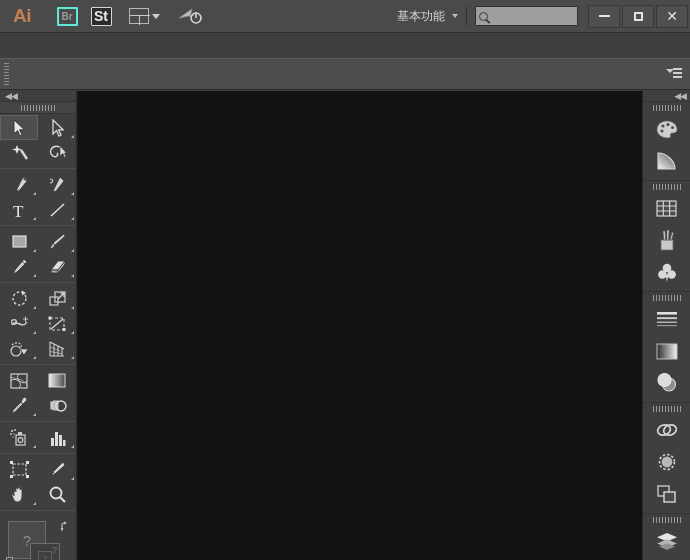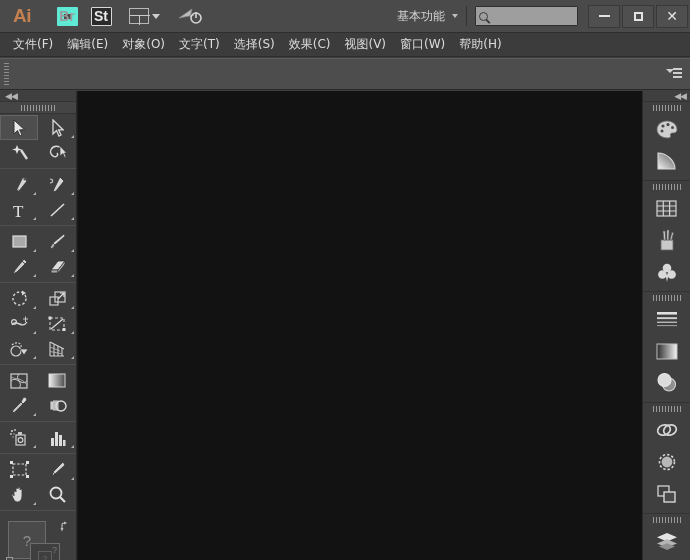--- a/index.html
+++ b/index.html
@@ -19,23 +19,23 @@
     border-bottom: 1px solid #2e2e2e;
     display: flex; align-items: center;
   }
   .ai-logo {
     width: 44px; height: 33px; display: flex; align-items: center; justify-content: center;
     font-size: 19px; font-weight: bold; color: #c4814f; letter-spacing: -0.5px;
     font-family: "Liberation Sans", sans-serif;
   }
   .tb-icon { display: flex; align-items: center; justify-content: center; height: 33px; }
   .br-box {
-    width: 21px; height: 19px; border: 7px solid #5eead4; border-radius: 1px;
+    width: 21px; height: 19px; border: 2px solid #5eead4; border-radius: 1px;
     display: flex; align-items: center; justify-content: center;
-    font-size: 14px; color: #9a9a9a; font-weight: bold; margin-left: 8px;
+    font-size: 10px; color: #9a9a9a; font-weight: bold; margin-left: 8px;
   }
   .st-box {
     width: 21px; height: 19px; border: 1px solid #d8d8d8; border-radius: 1px;
     background: #2b2b2b;
     display: flex; align-items: center; justify-content: center;
     font-size: 14px; color: #e8e8e8; font-weight: bold;
   }
   .arrange-box { display: flex; align-items: center; gap: 3px; }
   .arrange-grid {
     width: 20px; height: 16px; border: 1px solid #b8b8b8; position: relative; background: #4a4a4a;
@@ -245,31 +245,20 @@
       </div>
       <div class="wb">
         <span class="maxsq"></span>
       </div>
       <div class="wb close">
         <span>✕</span>
       </div>
     </div>
   </div>
 
-  <div class="menubar">
-    <div class="menu-item">文件(F)</div>
-    <div class="menu-item">编辑(E)</div>
-    <div class="menu-item">对象(O)</div>
-    <div class="menu-item">文字(T)</div>
-    <div class="menu-item">选择(S)</div>
-    <div class="menu-item">效果(C)</div>
-    <div class="menu-item">视图(V)</div>
-    <div class="menu-item">窗口(W)</div>
-    <div class="menu-item">帮助(H)</div>
-  </div>
 
   <div class="controlbar">
     <div class="grip-v"></div>
     <span></span>
     <div class="panelmenu">
       <span class="pm-tri"></span>
       <i style="top:1px;width:9px"></i>
       <i style="top:5px;width:9px"></i>
       <i style="top:9px;width:9px"></i>
     </div>

